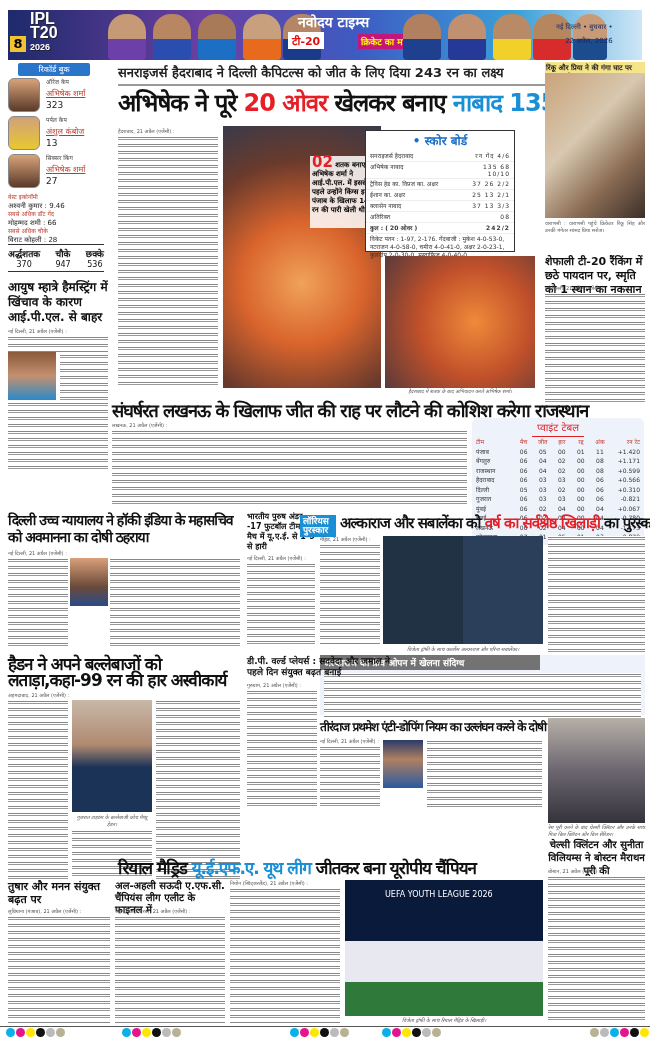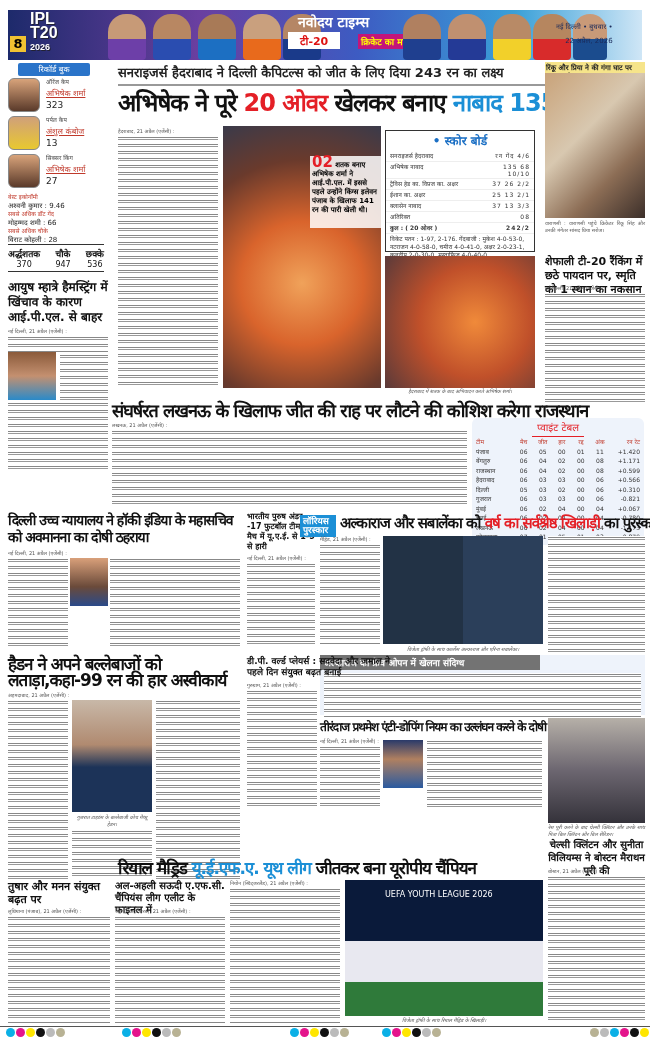--- a/index.html
+++ b/index.html
@@ -5,21 +5,21 @@
   *{box-sizing:border-box;margin:0;padding:0}
   body{width:650px;height:1043px;background:#fff;font-family:"DejaVu Sans",sans-serif;color:#111;position:relative;overflow:hidden}
   .abs{position:absolute}
   
   .masthead{left:8px;top:10px;width:634px;height:50px;background:linear-gradient(90deg,#1d2a6b 0%,#6a3fa0 30%,#3d5bc2 55%,#3aa0d8 80%,#cfe6f6 100%);overflow:hidden}
   .ipl-logo{left:0;top:0;width:70px;height:50px;color:#fff;font-weight:bold}
   .page-num{left:2px;top:26px;width:16px;height:16px;background:#f1c232;color:#000;font-size:13px;font-weight:bold;text-align:center;line-height:16px}
   .ipl-text{left:22px;top:2px;font-size:16px;line-height:14px;font-family:"Liberation Sans",sans-serif;font-weight:bold;color:#fff;text-shadow:1px 1px 0 #223}
   .player{top:4px;width:38px;height:46px;border-radius:18px 18px 4px 4px}
   .brand{left:290px;top:2px;font-size:14px;color:#fff;font-weight:bold}
-  .brand2{left:280px;top:22px;background:#fff;color:#d11;font-size:11px;font-weight:bold;padding:1px 12px}
+  .brand2{left:280px;top:22px;background:#fff;color:#d11;font-size:11px;font-weight:bold;padding:1px 4px}
   .brand3{left:310px;top:24px;color:#ff0;font-size:9px;font-weight:bold;background:#c3157a;padding:1px 3px}
   .dateline{left:555px;top:6px;color:#fff;font-size:7px;line-height:14px;text-align:right}
   
   .recbook{left:18px;top:63px;width:72px;height:13px;background:#2a74c9;color:#fff;font-size:8px;text-align:center;line-height:13px;border-radius:2px}
   .rec-item{left:8px;width:96px;height:38px}
   .rec-photo{left:0;top:0;width:32px;height:34px;border:1px solid #888;border-radius:6px;background:linear-gradient(#d8a37a,#5a3a2a)}
   .rec-lbl{left:38px;top:0;font-size:6px;color:#444}
   .rec-name{left:38px;top:9px;font-size:8px;color:#c0392b;text-decoration:underline}
   .rec-val{left:38px;top:22px;font-size:9px;color:#222}
   .stat-head{font-size:6px;color:#c0392b}
@@ -30,21 +30,21 @@
   .headline-l{left:8px;top:280px;width:100px;font-size:12px;line-height:15px;font-weight:bold}
   .txt{font-size:5px;line-height:7px;color:#555;text-align:justify}
   .txtline{background:repeating-linear-gradient(#fff 0 1px,#888 1px 2px,#fff 2px 3px,#999 3px 4px,#fff 4px 7px);}
   
   .kicker{left:118px;top:63px;width:460px;font-size:13px;font-weight:bold;color:#222;border-bottom:2px solid #999;padding-bottom:3px}
   .main-head{left:118px;top:88px;width:460px;font-size:24px;font-weight:bold;line-height:30px;letter-spacing:-1px;white-space:nowrap}
   .red{color:#e41f26}.blue{color:#1b8fd6}
   .hero{left:223px;top:126px;width:158px;height:262px;background:radial-gradient(circle at 50% 60%,#f0a25a 0%,#d9642c 35%,#6a3a2c 70%,#3a3a4a 100%)}
   .callout{left:310px;top:156px;width:72px;height:72px;background:rgba(255,255,255,.85);font-size:7px;color:#000;padding:2px;font-weight:bold;line-height:9px}
   .callout .big{color:#e41f26;font-size:15px}
-  .scorebox{left:385px;top:130px;width:150px;height:122px;border:1px solid #333;background:#fff}
+  .scorebox{left:365px;top:130px;width:150px;height:122px;border:1px solid #333;background:#fff}
   .score-title{text-align:center;color:#1b6fc4;font-size:12px;font-weight:bold;padding:1px 0 2px}
   .score-row{display:flex;justify-content:space-between;font-size:6px;padding:1px 4px;border-bottom:1px solid #eee;color:#333}
   .score-row span:last-child{width:40px;text-align:right;letter-spacing:1px}
   .score-foot{font-size:6px;padding:1px 4px;line-height:8px;color:#333}
   .sec-head{font-size:17px;font-weight:bold;letter-spacing:-1px;white-space:nowrap}
   
   .r-kicker{left:545px;top:62px;width:100px;font-size:7px;background:#f6e48a;color:#222;font-weight:bold;padding:1px}
   .r-photo1{left:545px;top:73px;width:100px;height:145px;background:linear-gradient(135deg,#c9a37a,#d8c8b0 40%,#8c6d55 70%,#3c2f2a)}
   .r-head{left:545px;top:255px;width:100px;font-size:11px;line-height:14px;font-weight:bold}
   .pt-box{left:472px;top:418px;width:172px;height:127px;background:#eef3fb;border-radius:6px}

